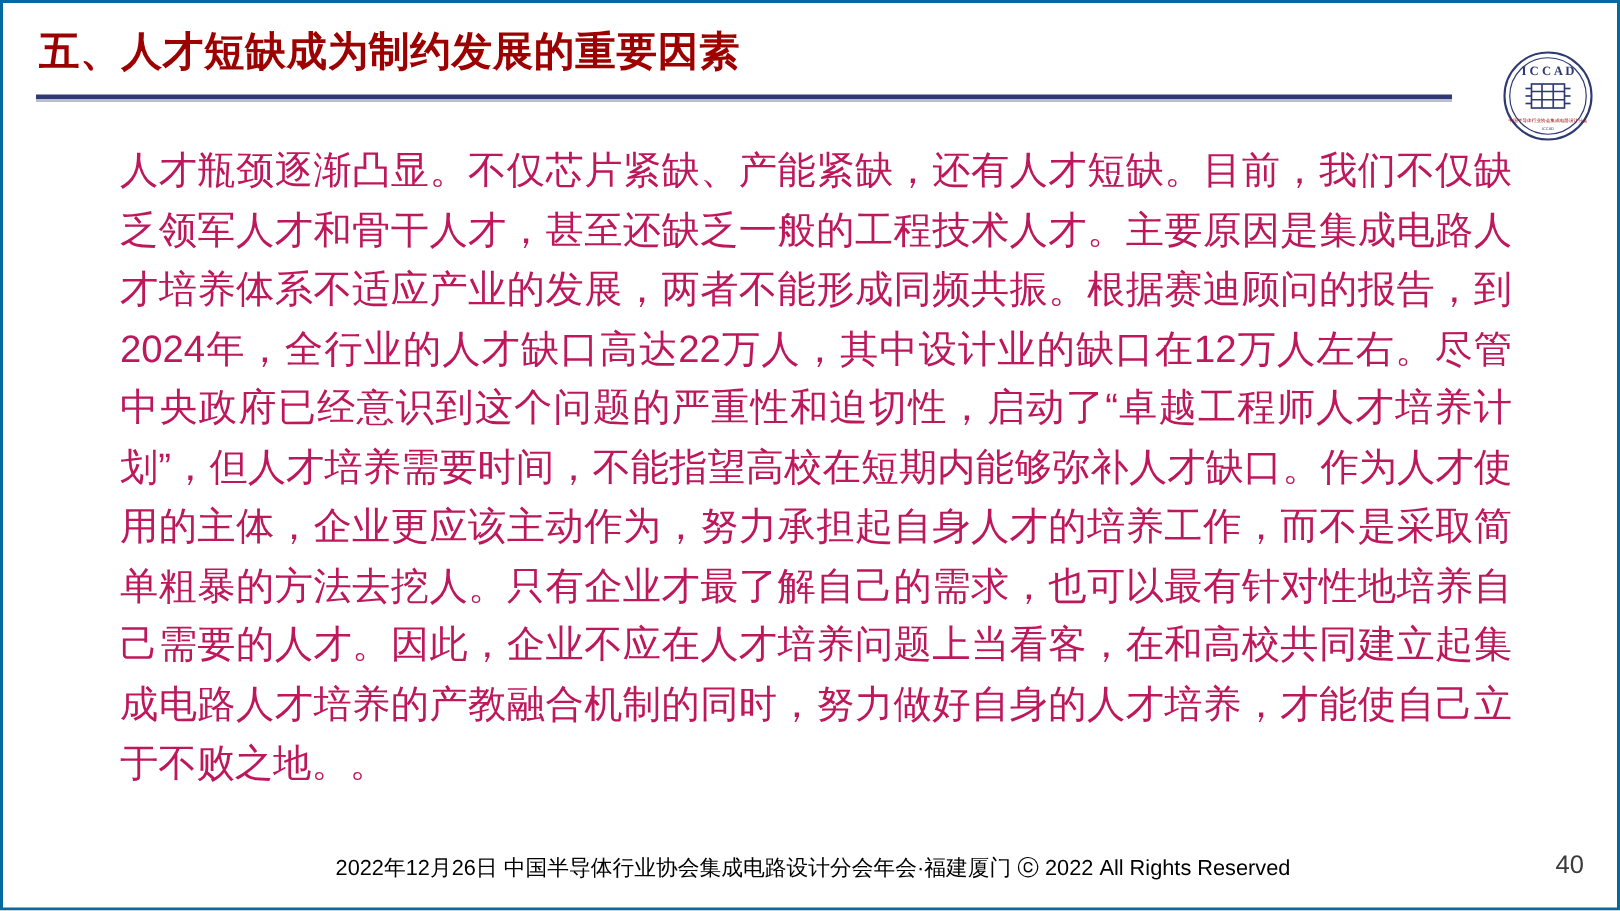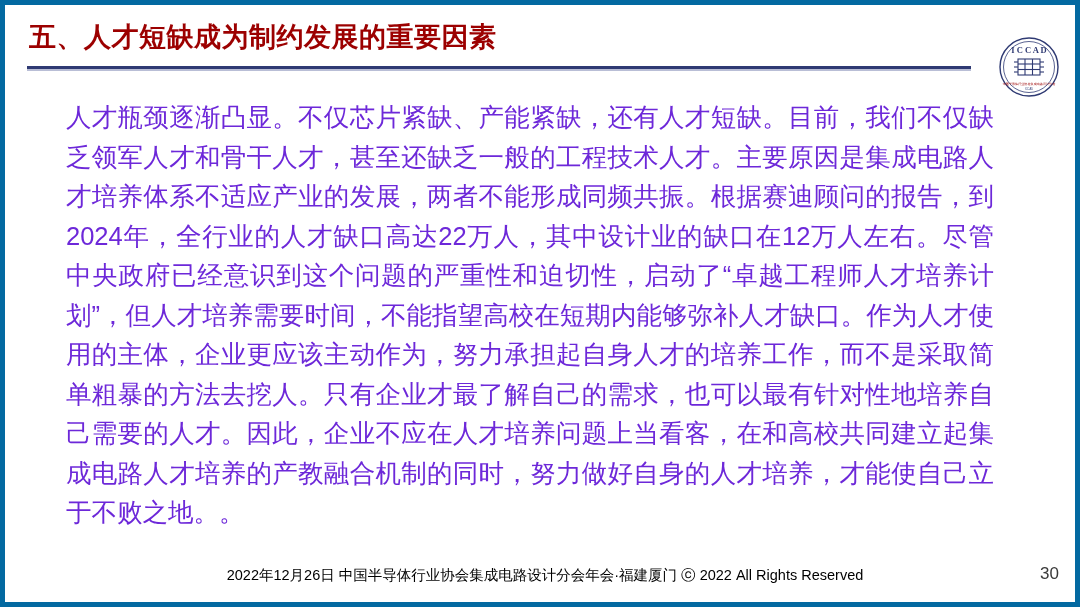--- a/index.html
+++ b/index.html
@@ -12,21 +12,21 @@
     background: #ffffff;
     font-family: "Liberation Sans", sans-serif;
     overflow: hidden;
     position: relative;
   }
   .slide {
     position: relative;
     width: 1080px;
     height: 607px;
     box-sizing: border-box;
-    border: 5px solid #0369a1;
+    border: 2px solid #0369a1;
     background: #ffffff;
   }
 
   
   .header {
     position: absolute;
     top: 0;
     left: 0;
     width: 1080px;
     height: 72px;
@@ -66,26 +66,26 @@
     top: 7px;
     width: 60px;
     height: 60px;
     margin-top: 25px;
   }
   .logo svg { display: block; }
 
   
   .body-text {
     position: absolute;
-    left: 61px;
+    left: 78px;
     top: 93px;
     width: 928px;
     font-size: 25.5px;
     line-height: 39.5px;
-    color: #6d28d9;
+    color: #be185d;
     text-align: justify;
     text-justify: inter-ideograph;
     font-family: "Liberation Sans", sans-serif;
     letter-spacing: 0px;
   }
 
   
   .footer {
     position: absolute;
     left: 0;
@@ -143,16 +143,16 @@
       <text x="30" y="16" text-anchor="middle" font-size="8.5" font-family="Liberation Serif, serif" font-weight="bold" fill="#2f3a73">I C C A D</text>
       <text x="30" y="47.5" text-anchor="middle" font-size="3.1" font-family="Liberation Sans, sans-serif" fill="#9c0000">中国半导体行业协会集成电路设计分会</text>
       <text x="30" y="52.5" text-anchor="middle" font-size="2.6" font-family="Liberation Sans, sans-serif" fill="#2f3a73">ICCAD</text>
     </svg>
   </div>
 
   <div class="body-text">人才瓶颈逐渐凸显。不仅芯片紧缺、产能紧缺，还有人才短缺。目前，我们不仅缺乏领军人才和骨干人才，甚至还缺乏一般的工程技术人才。主要原因是集成电路人才培养体系不适应产业的发展，两者不能形成同频共振。根据赛迪顾问的报告，到2024年，全行业的人才缺口高达22万人，其中设计业的缺口在12万人左右。尽管中央政府已经意识到这个问题的严重性和迫切性，启动了“卓越工程师人才培养计划”，但人才培养需要时间，不能指望高校在短期内能够弥补人才缺口。作为人才使用的主体，企业更应该主动作为，努力承担起自身人才的培养工作，而不是采取简单粗暴的方法去挖人。只有企业才最了解自己的需求，也可以最有针对性地培养自己需要的人才。因此，企业不应在人才培养问题上当看客，在和高校共同建立起集成电路人才培养的产教融合机制的同时，努力做好自身的人才培养，才能使自己立于不败之地。。</div>
 
   <div class="footer">
     <div class="footer-text">2022年12月26日 中国半导体行业协会集成电路设计分会年会·福建厦门 ⓒ 2022 All Rights Reserved</div>
-    <div class="page-number">30</div>
+    <div class="page-number">40</div>
   </div>
 
 </div>
 
 </body></html>

